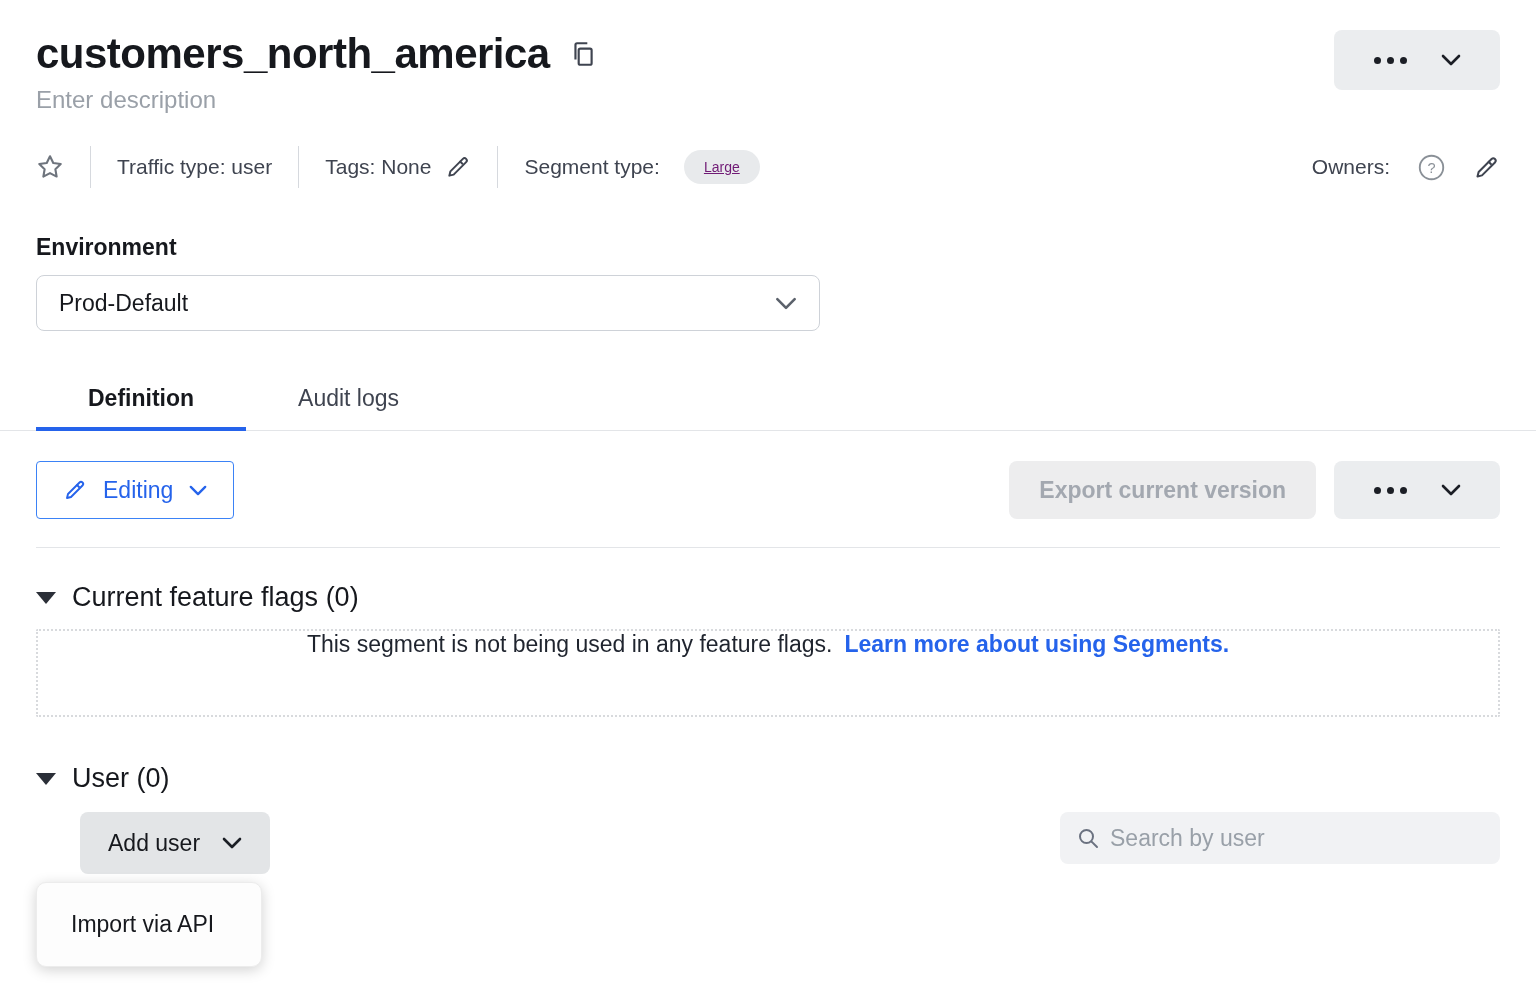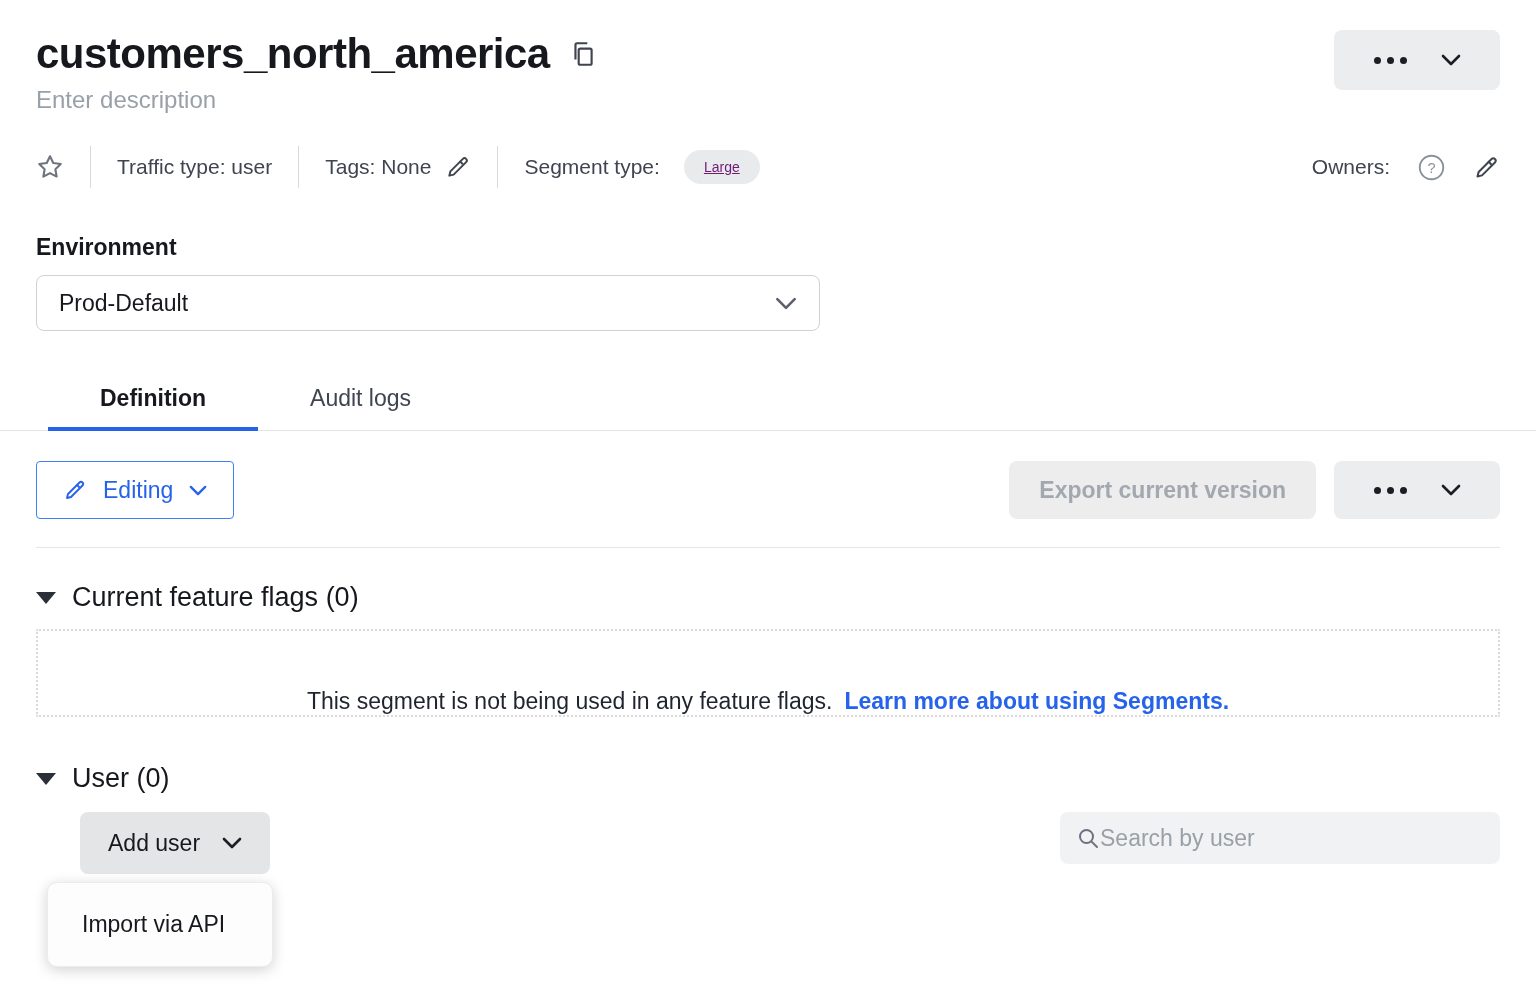--- a/index.html
+++ b/index.html
@@ -43,21 +43,21 @@
 
   
   .env-label { margin-top: 46px; font-size: 23px; font-weight: 700; color: #16181d; }
   .select-box {
     margin-top: 14px; width: 784px; height: 56px; border: 1px solid #ced2d8; border-radius: 8px;
     display: flex; align-items: center; justify-content: space-between; padding: 15px 22px;
     font-size: 23px; color: #16181d; cursor: pointer; background: #fff;
   }
 
   
-  .tabs-strip { margin: 40px -36px 0 -36px; padding: 0 48px; border-bottom: 1px solid #e3e5e8; display: flex; }
+  .tabs-strip { margin: 40px -36px 0 -36px; padding: 0 36px; border-bottom: 1px solid #e3e5e8; display: flex; }
   .tab { padding: 14px 52px 18px 52px; font-size: 23px; color: #3f4450; font-weight: 500; cursor: pointer; position: relative; }
   .tab.active { color: #16181d; font-weight: 700; }
   .tab.active::after { content: ""; position: absolute; left: 0; right: 0; bottom: -1px; height: 4px; background: #2563eb; }
 
   
   .toolbar { margin-top: 30px; display: flex; align-items: center; gap: 18px; }
   .editing-btn {
     display: flex; align-items: center; gap: 16px; height: 58px; padding: 0 26px;
     background: #fff; border: 1px solid #3b82f6; border-radius: 4px; cursor: pointer;
     color: #2563eb; font-size: 23px; font-weight: 500; font-family: inherit;
@@ -67,42 +67,42 @@
     color: #a3a8b0; font-size: 23px; font-weight: 600; cursor: default; font-family: inherit;
   }
   .section-divider { margin-top: 28px; border: none; border-top: 1px solid #e3e5e8; }
 
   
   .section-heading { display: flex; align-items: center; gap: 16px; font-size: 27px; color: #16181d; cursor: pointer; }
   .ff-heading { margin-top: 34px; }
   .tri-down { width: 0; height: 0; border-left: 10px solid transparent; border-right: 10px solid transparent; border-top: 12px solid #2b2f38; }
   .dotted-box {
     margin-top: 16px; border: 2px dotted #d8dadd; border-radius: 2px; height: 88px;
-    display: flex; align-items: flex-end; justify-content: center; gap: 12px; font-size: 23px; color: #1f242e;
+    display: flex; align-items: flex-start; justify-content: center; gap: 12px; font-size: 23px; color: #1f242e;
   }
   .inline-link { color: #2563eb; font-weight: 700; text-decoration: none; cursor: pointer; }
 
   .user-heading { margin-top: 46px; }
   .user-row { margin-top: 18px; display: flex; align-items: flex-start; justify-content: space-between; }
   .add-user-wrap { position: relative; }
   .add-user-btn {
     display: flex; align-items: center; gap: 22px; height: 62px; padding: 0 28px;
     background: #e3e5e7; border: none; border-radius: 8px; cursor: pointer;
     color: #16181d; font-size: 23px; font-family: inherit; margin-left: 44px;
   }
   .dropdown-menu {
-    position: absolute; top: calc(100% + 8px); left: 11px; width: 226px;
+    position: absolute; top: calc(100% + 8px); left: 0; width: 226px;
     background: #fdfdfd; border-radius: 10px; border: 1px solid #ececec;
     box-shadow: 0 3px 14px rgba(0,0,0,0.18); padding: 2px; z-index: 5;
   }
   .menu-item { padding: 26px 32px; font-size: 23px; color: #16181d; cursor: pointer; border-radius: 8px; }
 
   .search-box {
     width: 440px; height: 52px; background: #f1f2f4; border-radius: 8px;
-    display: flex; align-items: center; padding: 0 16px;
+    display: flex; align-items: center; gap: 10px; padding: 0 16px;
   }
   .search-box input {
     flex: 1; border: none; background: transparent; outline: none;
     font-size: 23px; color: #16181d; font-family: inherit;
   }
   .search-box input::placeholder { color: #99a0a8; }
 </style>
 </head>
 <body>
 

